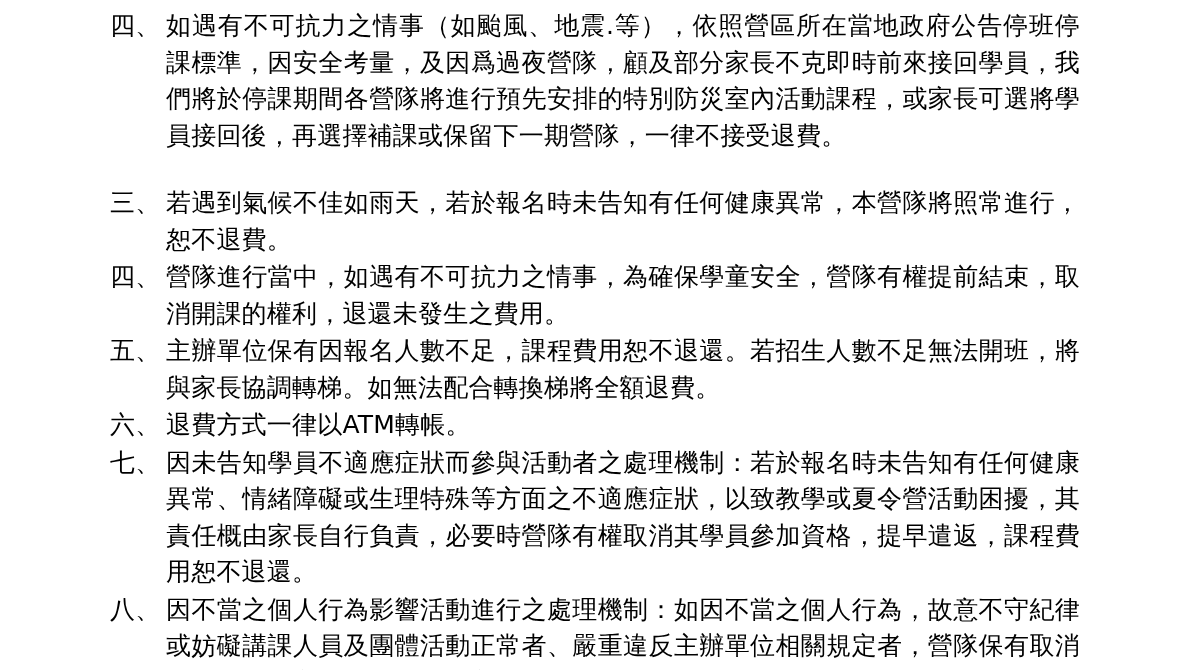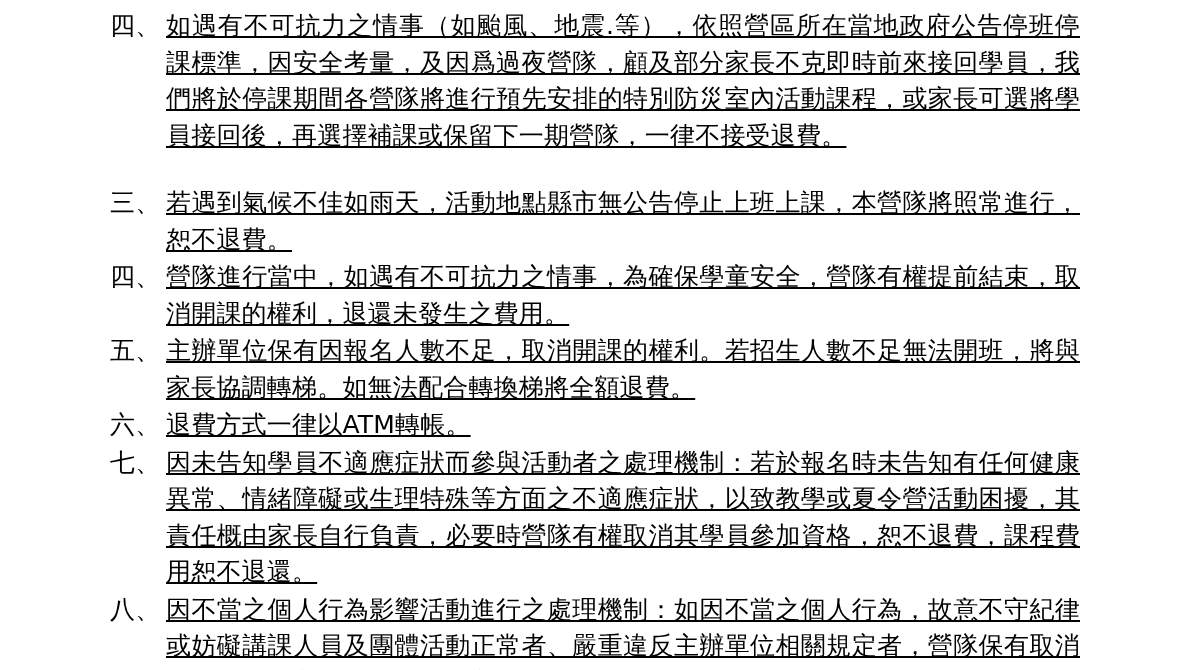--- a/index.html
+++ b/index.html
@@ -36,62 +36,61 @@
   }
   .clause-marker {
     flex: 0 0 auto;
     width: 56px;
     white-space: nowrap;
   }
   .clause-body {
     flex: 1 1 auto;
     text-align: justify;
     text-justify: inter-ideograph;
-    text-decoration: underline;
   }
   .gap-block {
     height: 30px;
   }
 </style>
 </head>
 <body>
 
 <div class="page">
   <div class="clause-list">
 
     <div class="clause">
       <span class="clause-marker">四、</span>
       <span class="clause-body">如遇有不可抗力之情事（如颱風、地震.等），依照營區所在當地政府公告停班停課標準，因安全考量，及因爲過夜營隊，顧及部分家長不克即時前來接回學員，我們將於停課期間各營隊將進行預先安排的特別防災室內活動課程，或家長可選將學員接回後，再選擇補課或保留下一期營隊，一律不接受退費。</span>
     </div>
 
     <div class="gap-block"></div>
 
     <div class="clause">
       <span class="clause-marker">三、</span>
-      <span class="clause-body">若遇到氣候不佳如雨天，活動地點縣市無公告停止上班上課，本營隊將照常進行，恕不退費。</span>
+      <span class="clause-body">若遇到氣候不佳如雨天，若於報名時未告知有任何健康異常，本營隊將照常進行，恕不退費。</span>
     </div>
 
     <div class="clause">
       <span class="clause-marker">四、</span>
       <span class="clause-body">營隊進行當中，如遇有不可抗力之情事，為確保學童安全，營隊有權提前結束，取消開課的權利，退還未發生之費用。</span>
     </div>
 
     <div class="clause">
       <span class="clause-marker">五、</span>
-      <span class="clause-body">主辦單位保有因報名人數不足，取消開課的權利。若招生人數不足無法開班，將與家長協調轉梯。如無法配合轉換梯將全額退費。</span>
+      <span class="clause-body">主辦單位保有因報名人數不足，課程費用恕不退還。若招生人數不足無法開班，將與家長協調轉梯。如無法配合轉換梯將全額退費。</span>
     </div>
 
     <div class="clause">
       <span class="clause-marker">六、</span>
       <span class="clause-body">退費方式一律以ATM轉帳。</span>
     </div>
 
     <div class="clause">
       <span class="clause-marker">七、</span>
-      <span class="clause-body">因未告知學員不適應症狀而參與活動者之處理機制：若於報名時未告知有任何健康異常、情緒障礙或生理特殊等方面之不適應症狀，以致教學或夏令營活動困擾，其責任概由家長自行負責，必要時營隊有權取消其學員參加資格，恕不退費，課程費用恕不退還。</span>
+      <span class="clause-body">因未告知學員不適應症狀而參與活動者之處理機制：若於報名時未告知有任何健康異常、情緒障礙或生理特殊等方面之不適應症狀，以致教學或夏令營活動困擾，其責任概由家長自行負責，必要時營隊有權取消其學員參加資格，提早遣返，課程費用恕不退還。</span>
     </div>
 
     <div class="clause">
       <span class="clause-marker">八、</span>
       <span class="clause-body">因不當之個人行為影響活動進行之處理機制：如因不當之個人行為，故意不守紀律或妨礙講課人員及團體活動正常者、嚴重違反主辦單位相關規定者，營隊保有取消其參加資格之權利，未參與之活動費用均不退還。</span>
     </div>
 
   </div>
 </div>
 

